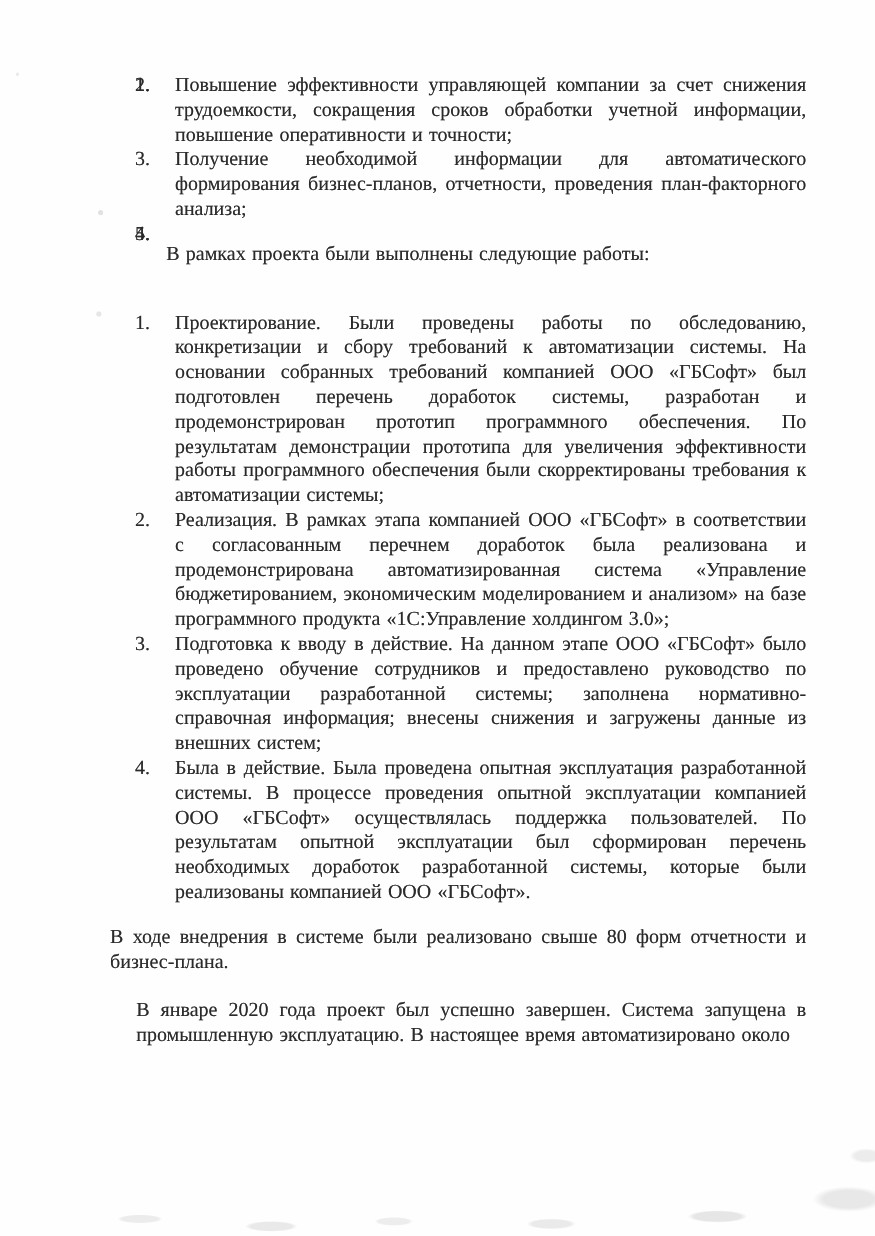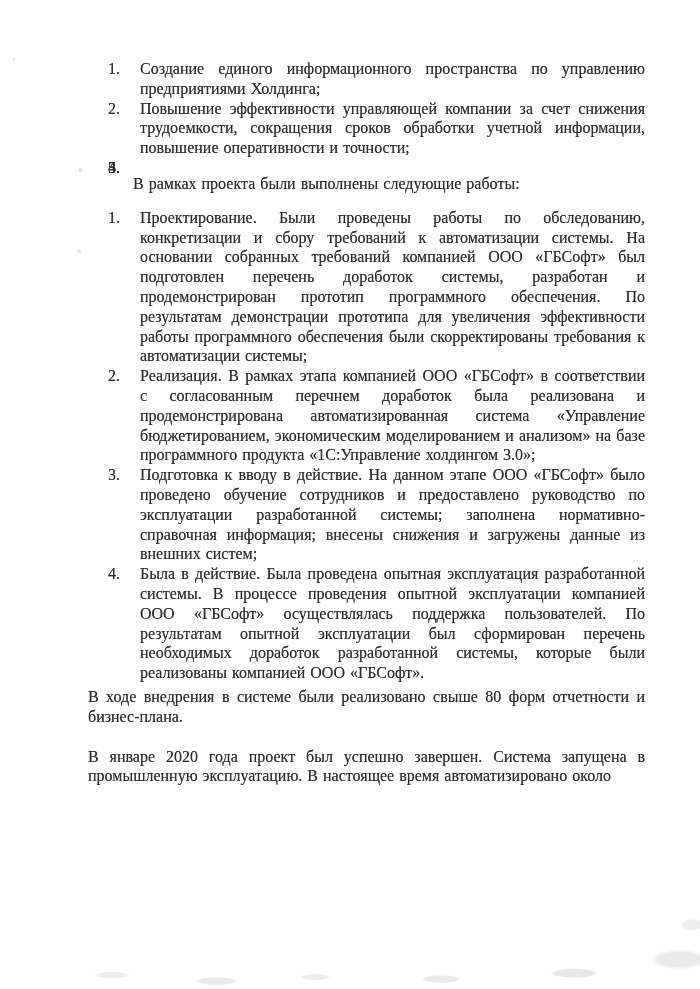--- a/index.html
+++ b/index.html
@@ -44,49 +44,49 @@
     word-spacing: 1px;
   }
   .list .item .num {
     position: absolute;
     left: 20px;
     top: 0;
   }
   .lead { font-weight: normal; }
   .intro {
     margin-top: 16px;
-    margin-bottom: 14px;
+    margin-bottom: 35px;
     text-indent: 45px;
     text-align: justify;
     word-spacing: 1px;
   }
   .para {
     text-align: justify;
     word-spacing: 1px;
   }
-  .para-1 { margin-top: 4px; }
-  .para-2 { margin-top: 20px; }
+  .para-1 { margin-top: 16px; }
+  .para-2 { margin-top: 20px; margin-left: 21px; }
 </style>
 </head>
 <body>
 
 <div class="page">
   <div class="content">
 
     <div class="list goals">
       <div class="item">
         <span class="num">1.</span>
-        <span>Создание единого информационного пространства по управлению предприятиями Холдинга;</span>
       </div>
       <div class="item">
         <span class="num">2.</span>
         <span>Повышение эффективности управляющей компании за счет снижения трудоемкости, сокращения сроков обработки учетной информации, повышение оперативности и точности;</span>
       </div>
       <div class="item">
         <span class="num">3.</span>
+        <span>Получение необходимой информации для автоматического формирования бизнес-планов, отчетности, проведения план-факторного анализа;</span>
       </div>
       <div class="item">
         <span class="num">4.</span>
       </div>
       <div class="item">
         <span class="num">5.</span>
       </div>
     </div>
 
     <p class="intro">В рамках проекта были выполнены следующие работы:</p>

